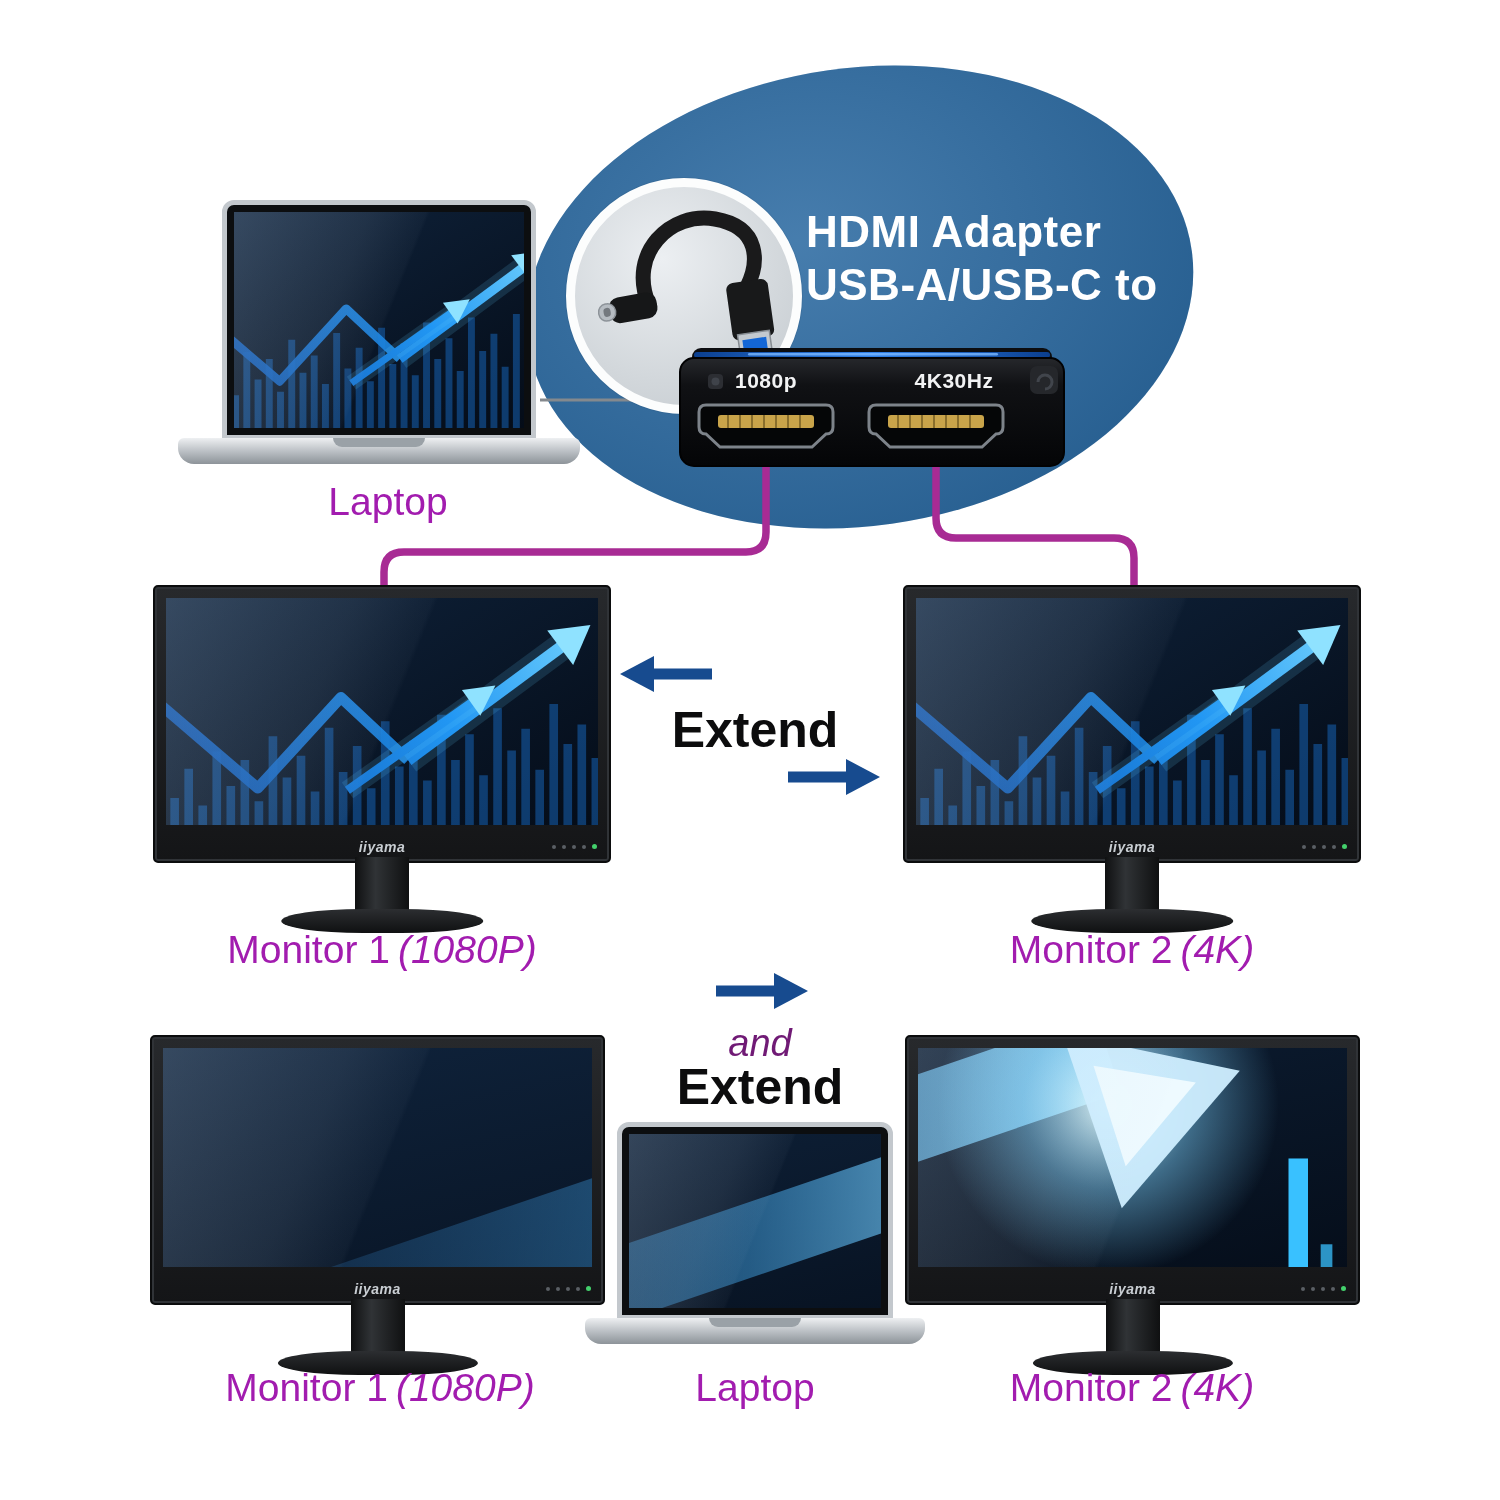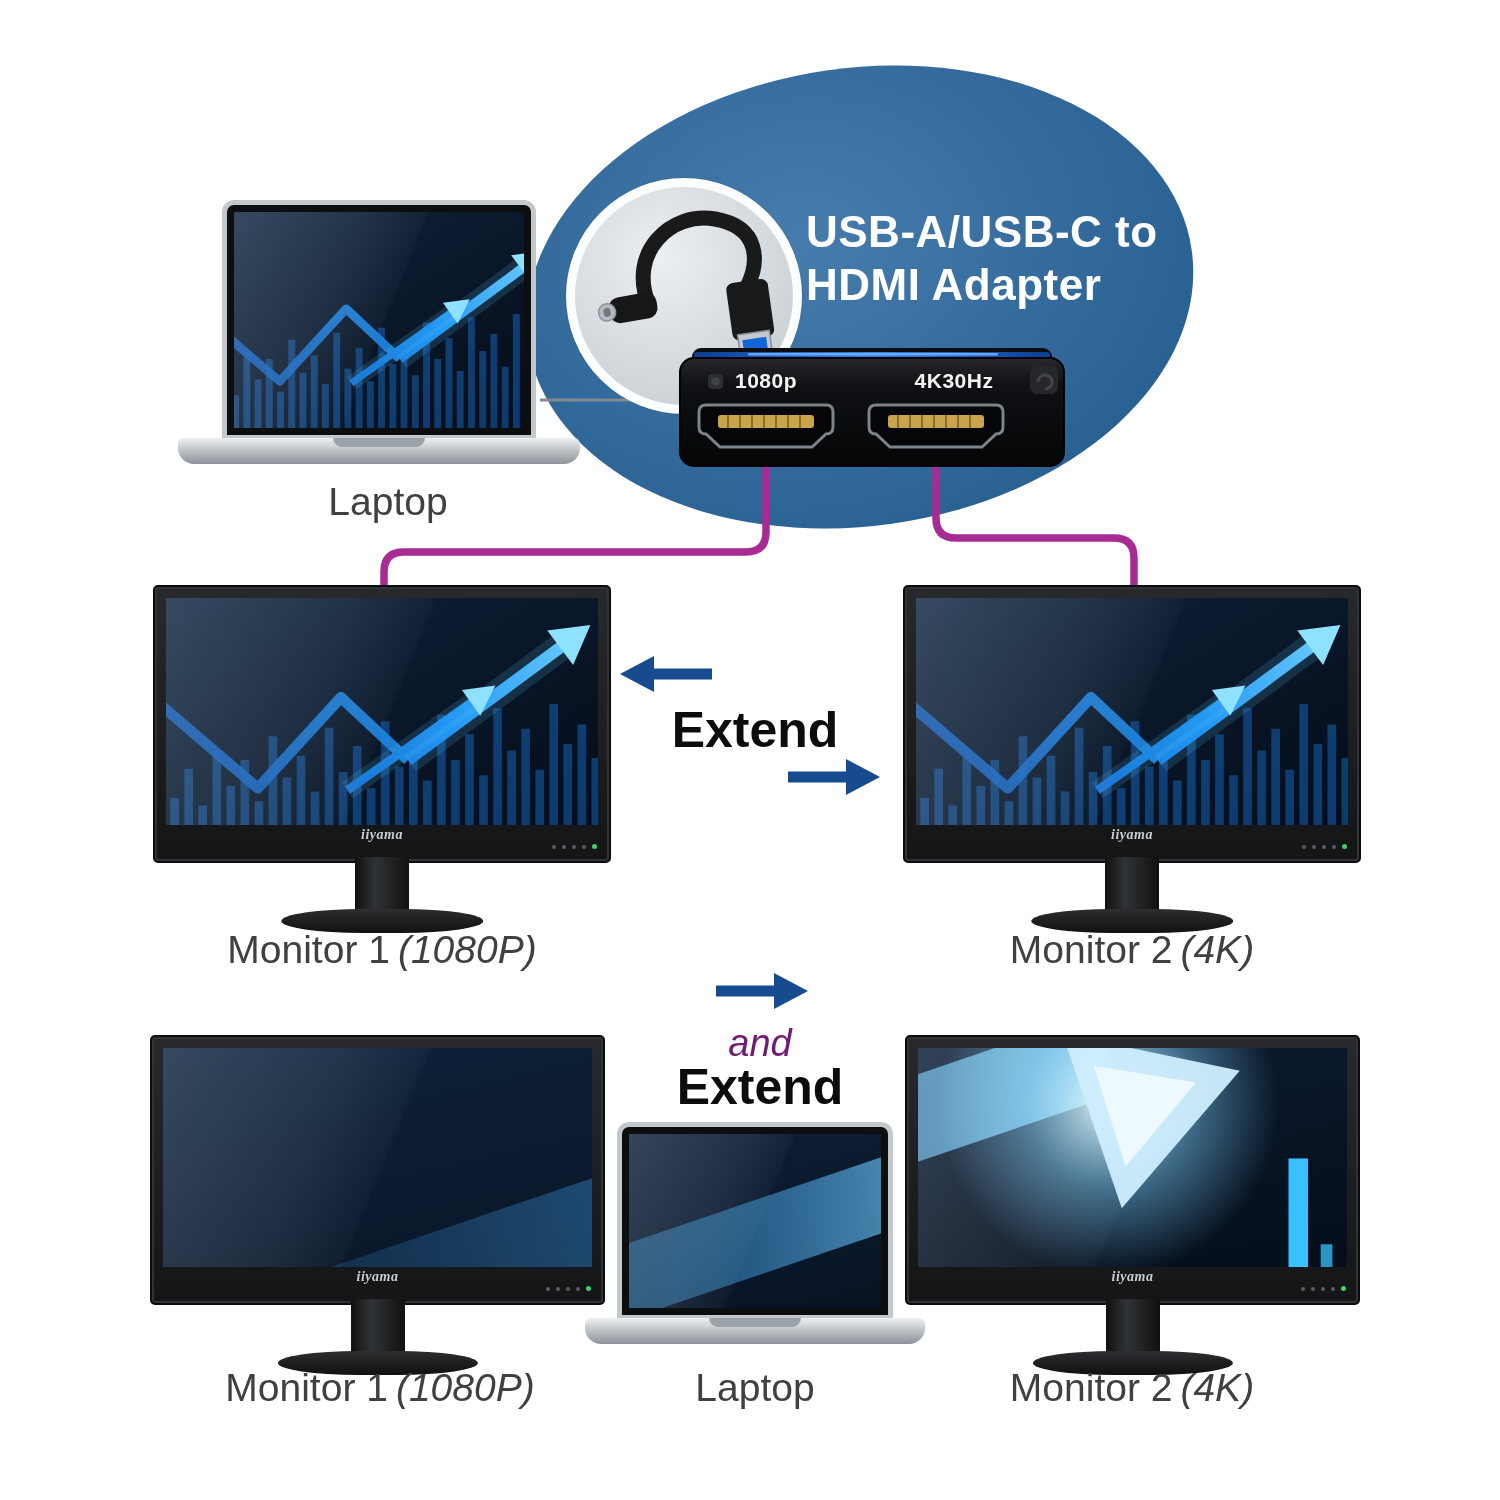--- a/index.html
+++ b/index.html
@@ -82,37 +82,37 @@
     box-shadow:inset 0 0 0 2px #303337;
   }
   .mon-screen{position:absolute;left:11px;right:11px;top:11px;bottom:36px;background:#000;overflow:hidden;}
   .mon-screen svg{position:absolute;inset:0;width:100%;height:100%;display:block;}
   .reflection{
     position:absolute;inset:0;pointer-events:none;
     background:linear-gradient(112deg, rgba(208,224,240,0.20) 0%, rgba(208,224,240,0.10) 36%, rgba(208,224,240,0.03) 51%, rgba(0,0,0,0) 52%);
   }
   .mon-chin{
     position:absolute;left:11px;right:11px;bottom:6px;height:28px;
-    display:flex;align-items:flex-start;justify-content:center;font-family:Liberation Serif, serif;
+    display:flex;align-items:flex-end;justify-content:center;
   }
   .mon-brand{color:#c9ced3;font-size:14px;font-weight:700;font-style:italic;letter-spacing:0.5px;}
   .mon-controls{position:absolute;right:12px;bottom:12px;display:flex;gap:6px;align-items:center;}
   .mon-controls i{width:4px;height:4px;border-radius:50%;background:#5a5f65;display:block;}
   .mon-controls i.led{background:#43d06c;width:5px;height:5px;}
   .mon-neck{
     position:absolute;left:50%;transform:translateX(-50%);bottom:14px;width:54px;height:62px;
     background:linear-gradient(90deg,#0f1011,#303336 38%,#0f1011);
   }
   .mon-base{
     position:absolute;left:50%;transform:translateX(-50%);bottom:0;width:44%;height:24px;
     background:linear-gradient(#2c2e31,#0f1011);border-radius:50% / 62%;
   }
 
   
-  .label{position:absolute;z-index:2;font-size:39px;color:#404040;text-align:center;white-space:nowrap;}
+  .label{position:absolute;z-index:2;font-size:39px;color:#a21caf;text-align:center;white-space:nowrap;}
   .label .res{font-style:italic;margin-left:8px;}
   .action-word{position:absolute;z-index:2;font-weight:700;font-size:50px;color:#0c0c0d;text-align:center;white-space:nowrap;}
   .and-word{position:absolute;z-index:2;font-style:italic;font-size:38px;color:#701a75;text-align:center;white-space:nowrap;}
 
   .defs-svg{position:absolute;width:0;height:0;overflow:hidden;}
 </style>
 </head>
 <body>
 
 <svg class="defs-svg" aria-hidden="true">
@@ -223,22 +223,22 @@
         <rect x="-21" y="-6" width="42" height="58" rx="7" fill="#18191a"></rect>
         <rect x="-16" y="46" width="32" height="30" fill="#c3c9cf" stroke="#878d93" stroke-width="1.5"></rect>
         <rect x="-12" y="52" width="24" height="12" fill="#1366d6"></rect>
         <rect x="-10" y="68" width="6" height="4" fill="#9aa0a6"></rect>
         <rect x="4" y="68" width="6" height="4" fill="#9aa0a6"></rect>
       </g>
     </svg>
   </div>
 
   <div class="blob-title">
+    <div>HDMI Adapter</div>
     <div>USB-A/USB-C to</div>
-    <div>HDMI Adapter</div>
   </div>
 
   <div class="adapter">
     <svg viewBox="0 0 388 126">
       <rect x="14" y="4" width="360" height="18" rx="9" fill="#0c0d10"></rect>
       <rect x="16" y="8" width="356" height="6" rx="3" fill="url(#blueLine)"></rect>
       <rect x="70" y="9" width="250" height="2.5" rx="1.2" fill="#7ab8ff" opacity="0.8"></rect>
       <rect x="2" y="14" width="384" height="108" rx="14" fill="url(#advBody)" stroke="#020203" stroke-width="2"></rect>
       <rect x="30" y="30" width="15" height="15" rx="4" fill="#2c2e33"></rect>
       <circle cx="37.5" cy="37.5" r="4" fill="#3f434a"></circle>

